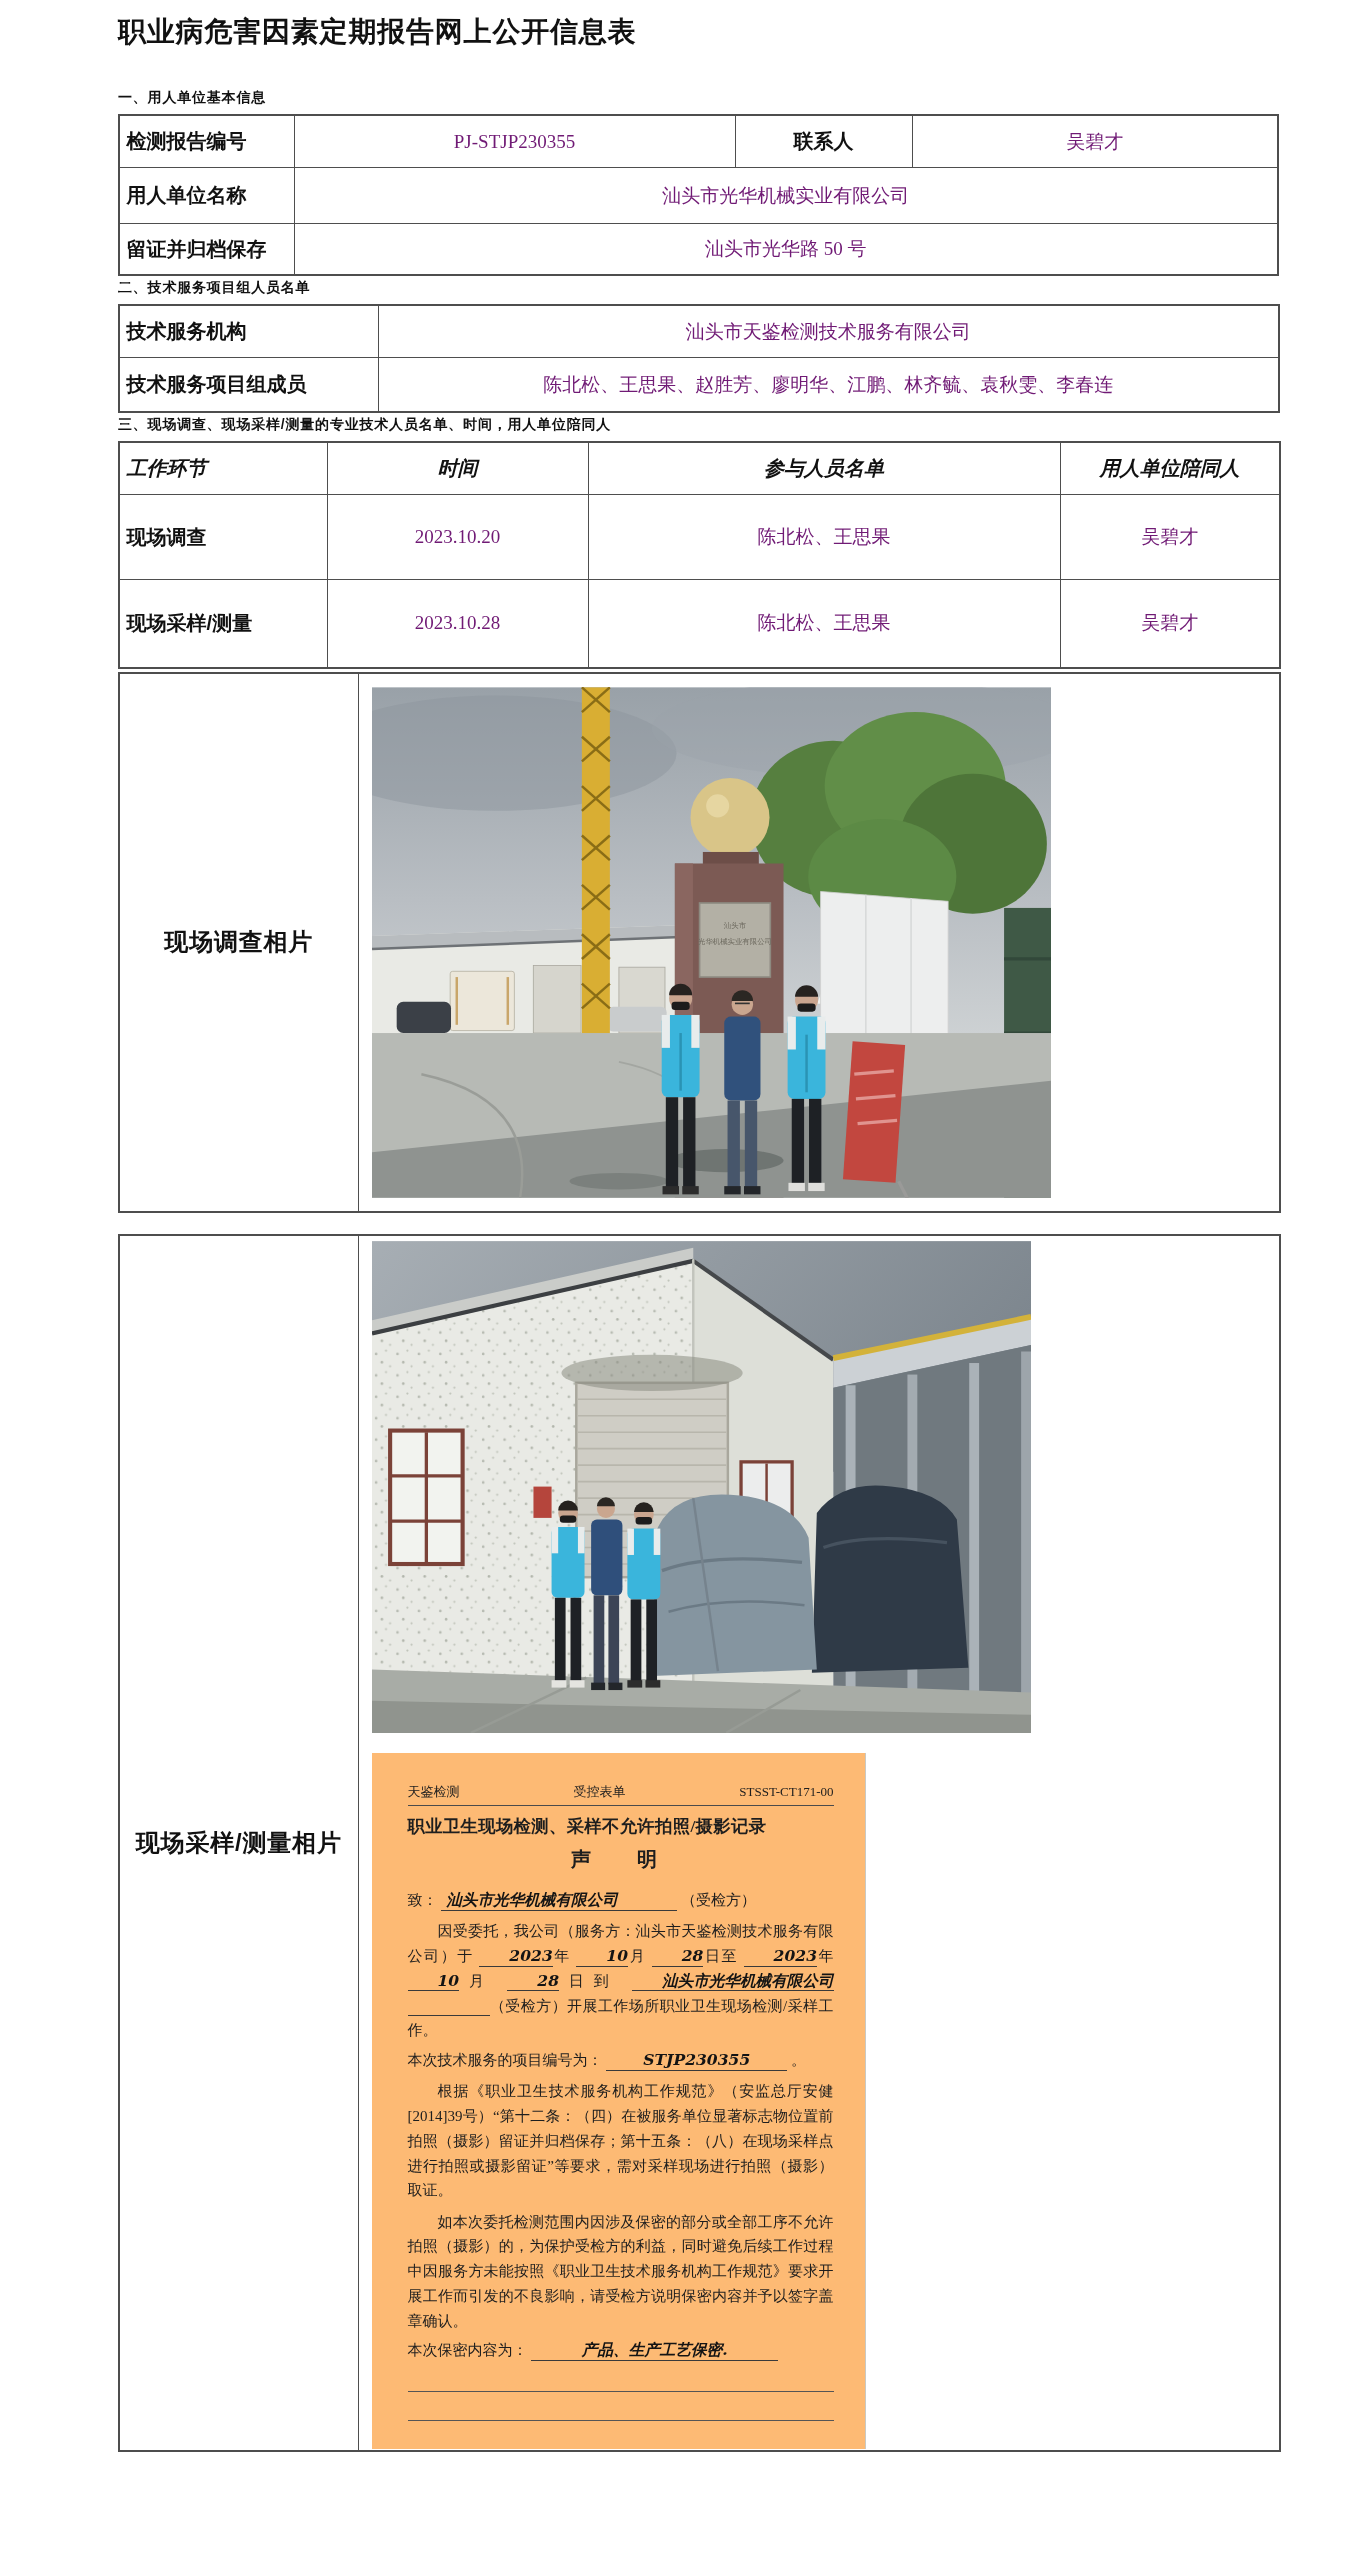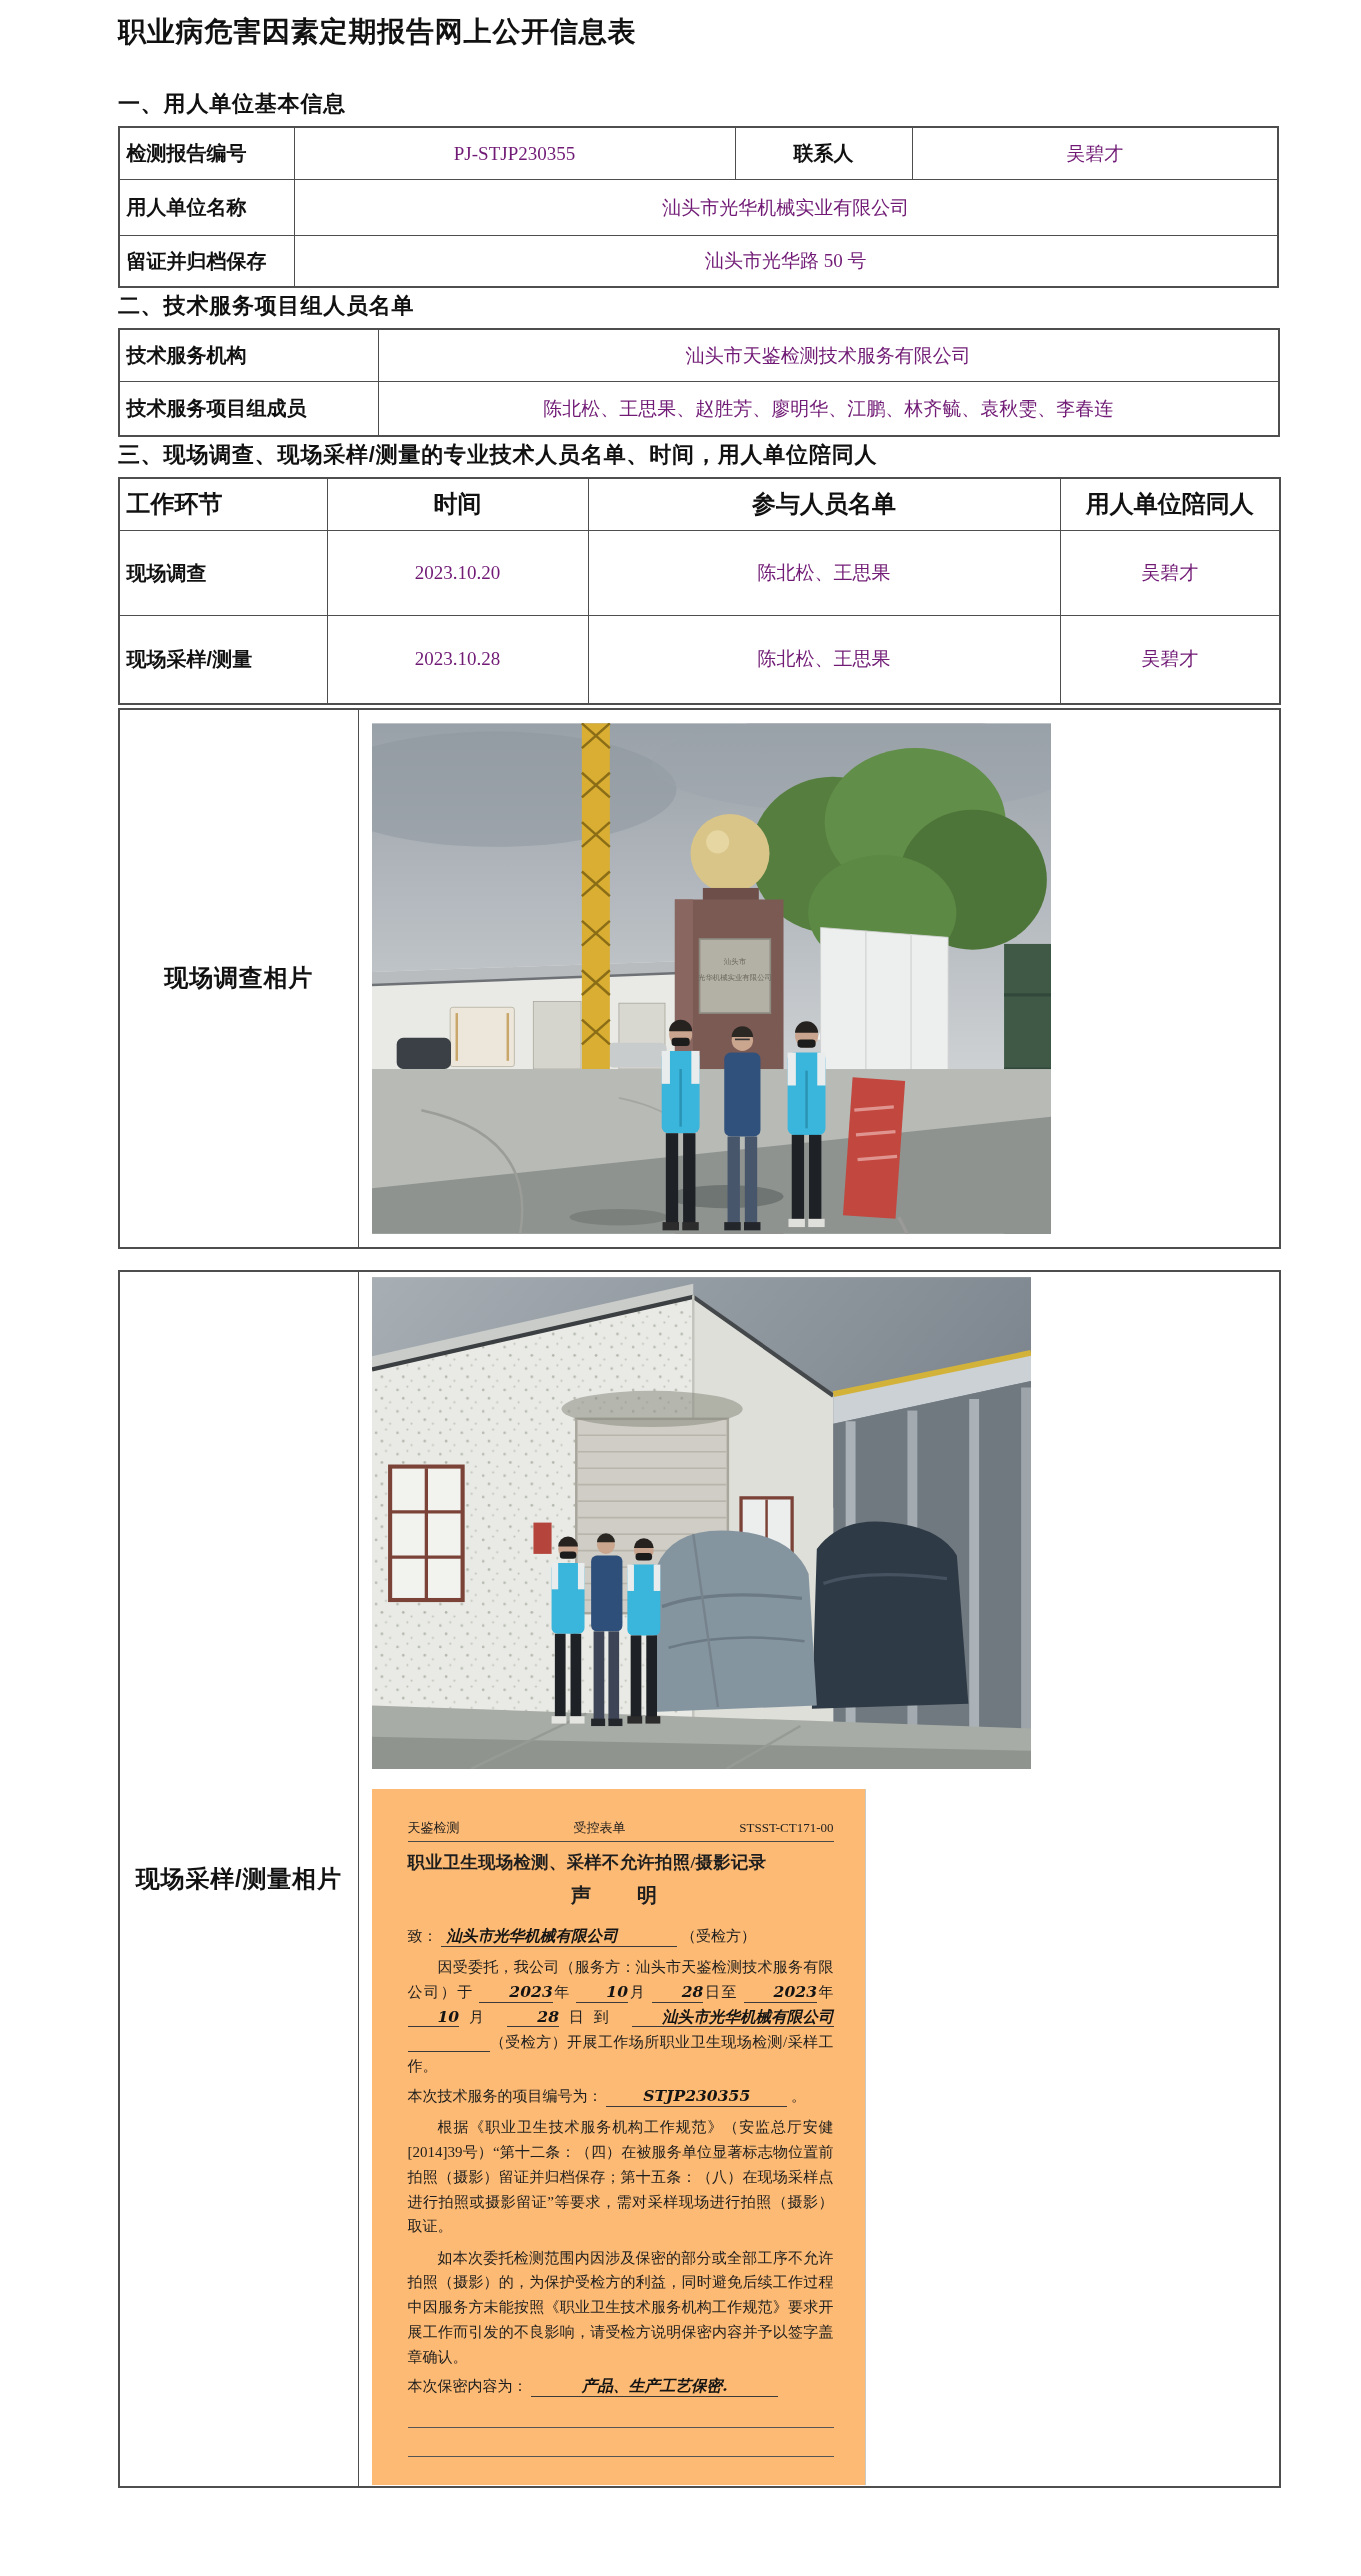--- a/index.html
+++ b/index.html
@@ -2,32 +2,32 @@
 <html style="font-size:13px"><head>
 <meta charset="utf-8">
 <style>
   html,body{margin:0;padding:0;background:#ffffff;}
   body{width:1361px;height:2576px;overflow:hidden;
        font-family:"Liberation Sans",sans-serif;color:#111;}
   .page{position:relative;width:1160px;margin-left:118px;padding-top:10px;}
 
   .doc-title{font-size:28px;font-weight:bold;margin:3.3px 0 38px 0;
              font-family:"Liberation Sans",sans-serif;letter-spacing:0.8px;}
-  h2.sec{font-size:22px;font-weight:bold;margin:0 0 6.6px 0;letter-spacing:0.8px;}
+  h2.sec{font-size:14px;font-weight:bold;margin:0 0 6.6px 0;letter-spacing:0.8px;}
   .sec-gap1{margin-top:25px;}
   .sec-gap2{margin-top:23px;}
 
   table{border-collapse:collapse;table-layout:fixed;width:1160px;}
   table,td,th{border:1.6px solid #4e4e4e;}
   table{border-width:2.5px;}
   td{padding:1.6px 6.6px;vertical-align:middle;overflow:hidden;}
   td.lab{font-weight:bold;font-size:20px;font-family:"Liberation Sans",sans-serif;text-align:left;}
   td.labc{font-weight:bold;font-size:20px;text-align:center;}
   td.val{font-family:"Liberation Serif",serif;font-size:19px;text-align:center;color:#701a75;}
-  td.hd{font-weight:bold;font-size:24px;text-align:left;}
+  td.hd{font-weight:bold;font-size:20px;text-align:left;font-style:italic;}
   .mb4{margin-bottom:3.3px;}
 
   
   td.photo-lab{font-weight:bold;font-size:24px;text-align:center;letter-spacing:0.8px;}
   td.photo-cell{padding:0;vertical-align:top;}
   .photo-wrap-a{margin:13px 0 0 13px;width:679px;height:511px;}
   .photo-wrap-b{margin:5px 0 0 13px;width:659px;height:492px;}
   svg{display:block;}
 
   

